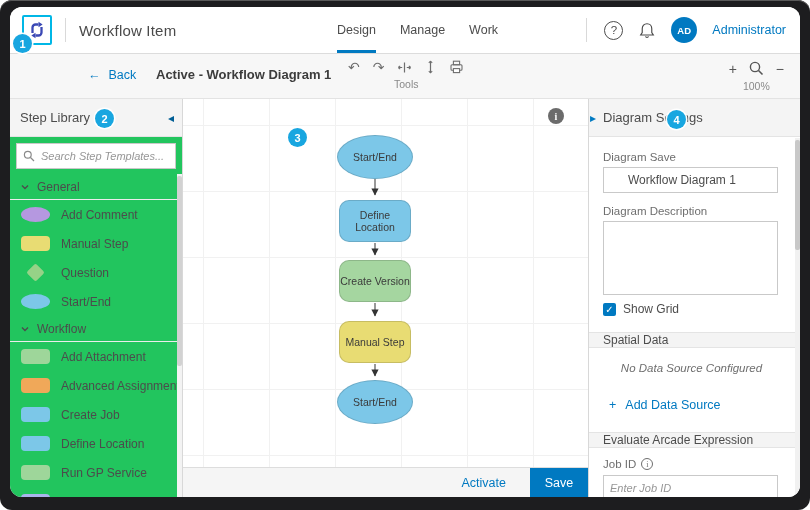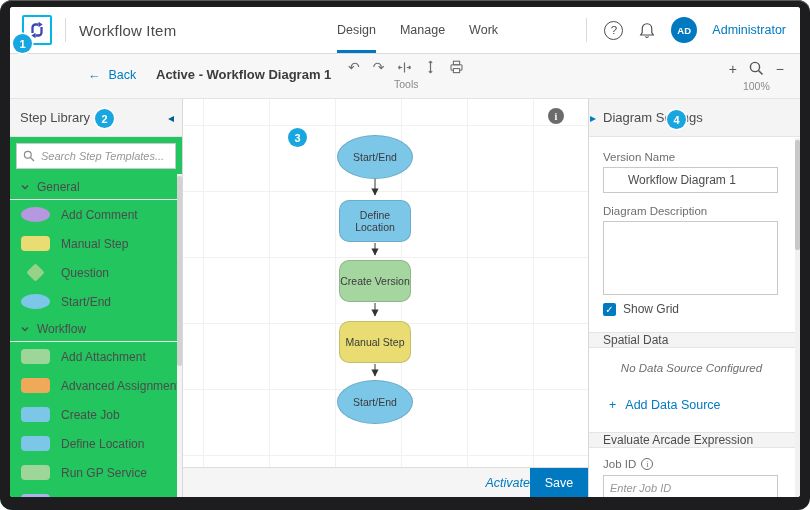--- a/index.html
+++ b/index.html
@@ -1,18 +1,18 @@
 <!DOCTYPE html>
 <html><head>
 <meta charset="utf-8">
 <style>
   * { box-sizing: border-box; margin: 0; padding: 0; }
   html,body { width:810px; height:510px; background:#fff; font-family:"Liberation Sans", sans-serif; overflow:hidden; }
   .frame { position:absolute; inset:0; width:810px; height:510px; background:#1d1d1f; border-radius:12px; box-shadow: inset 0 1px 0 #5a5a5a; }
-  .window { position:absolute; left:10px; top:7px; right:10px; bottom:13px; background:#fff; border-radius:3px; overflow:hidden; display:flex; flex-direction:column; }
+  .window { position:absolute; left:10px; top:7px; right:10px; bottom:13px; background:#fff; border-radius:12px; overflow:hidden; display:flex; flex-direction:column; }
 
   
   .topbar { height:47px; flex:0 0 47px; display:flex; align-items:center; padding:0 14px 0 12px; border-bottom:1px solid #dcdcdc; position:relative; background:#fff; }
   .logo-box { width:30px; height:30px; border:2px solid #00b7e6; border-radius:2px; background:#fff; display:flex; align-items:center; justify-content:center; }
   .topbar .vdiv { width:1px; height:24px; background:#d9d9d9; margin:0 13px; }
   .app-title { font-size:15px; color:#4a4a4a; letter-spacing:.2px; }
   .tabs { position:absolute; left:327px; top:0; height:100%; display:flex; gap:24px; }
   .tab { height:100%; display:flex; align-items:center; font-size:12.5px; color:#4c4c4c; cursor:pointer; border-bottom:3px solid transparent; padding-top:3px; }
   .tab.active { border-bottom-color:#0079c1; }
   .top-right { margin-left:auto; display:flex; align-items:center; gap:15px; }
@@ -60,21 +60,21 @@
   
   .canvas { flex:1; position:relative; background:#fff;
     background-image: linear-gradient(#f1f1f1 1px, transparent 1px), linear-gradient(90deg,#f1f1f1 1px, transparent 1px);
     background-size:66px 66px; background-position:20px 26px; }
   .node { position:absolute; display:flex; align-items:center; justify-content:center; font-size:10.5px; color:#3a3a3a; text-align:center; border:1px solid rgba(0,0,0,.14); cursor:pointer; }
   .node.ellipse { width:76px; height:44px; border-radius:50%; }
   .node.rect { width:72px; height:42px; border-radius:10px; }
   .arrow-svg { position:absolute; inset:0; width:100%; height:100%; pointer-events:none; }
   .canvas-info { position:absolute; right:24px; top:9px; width:16px; height:16px; background:#6b6b6b; color:#fff; border-radius:50%; font-size:10px; font-weight:bold; display:flex; align-items:center; justify-content:center; font-family:"Liberation Serif", serif; cursor:pointer; }
   .canvas-footer { position:absolute; left:0; right:0; bottom:0; height:30px; background:#f5f5f5; border-top:1px solid #ddd; display:flex; align-items:center; justify-content:flex-end; }
-  .activate-link { font-size:12.5px; color:#0079c1; cursor:pointer;font-style:italic; }
+  .activate-link { font-size:12.5px; color:#0079c1; margin-right:24px; cursor:pointer; }
   .save-btn { height:30px; width:58px; background:#0079c1; color:#fff; border:none; font-size:12.5px; font-family:"Liberation Sans", sans-serif; cursor:pointer; }
 
   
   .rightpanel { width:212px; flex:0 0 212px; border-left:1px solid #d8d8d8; background:#fff; display:flex; flex-direction:column; position:relative; }
   .panel-header { height:38px; flex:0 0 38px; background:#f4f4f4; border-bottom:1px solid #e4e4e4; display:flex; align-items:center; padding-left:14px; position:relative; }
   .panel-header .title { font-size:13px; color:#4c4c4c; }
   .expand-arrow { position:absolute; left:1px; top:12px; color:#0079c1; font-size:12px; cursor:pointer; }
   .panel-body { padding:8px 22px 6px 14px; }
   .field-label { font-size:11.5px; color:#6e6e6e; margin:6px 0 4px; }
   .text-input { width:100%; height:26px; border:1px solid #c9c9c9; padding:0 24px; font-size:12px; color:#4c4c4c; font-family:"Liberation Sans", sans-serif; outline:none; background:#fff; }
@@ -295,21 +295,21 @@
           <button class="save-btn">Save</button>
         </div>
       </div>
 
       <div class="rightpanel">
         <div class="panel-header">
           <span class="expand-arrow">▸</span>
           <span class="title">Diagram Settings</span>
         </div>
         <div class="panel-body">
-          <div class="field-label">Version Name</div>
+          <div class="field-label">Diagram Save</div>
           <input class="text-input" type="text" value="Workflow Diagram 1" style="">
           <div class="field-label" style="margin-top:12px;">Diagram Description</div>
           <textarea class="desc-area" style=""></textarea>
           <div class="check-row">
             <span class="checkbox">✓</span>
             <span class="check-label">Show Grid</span>
           </div>
         </div>
 
         <div class="section-bar">Spatial Data</div>

